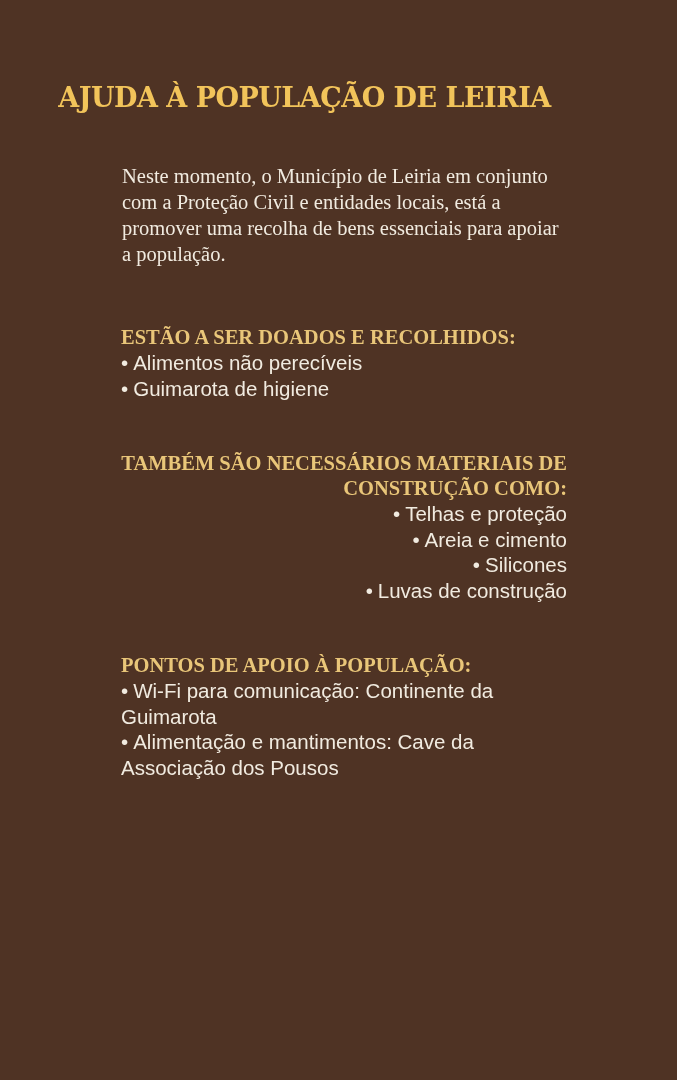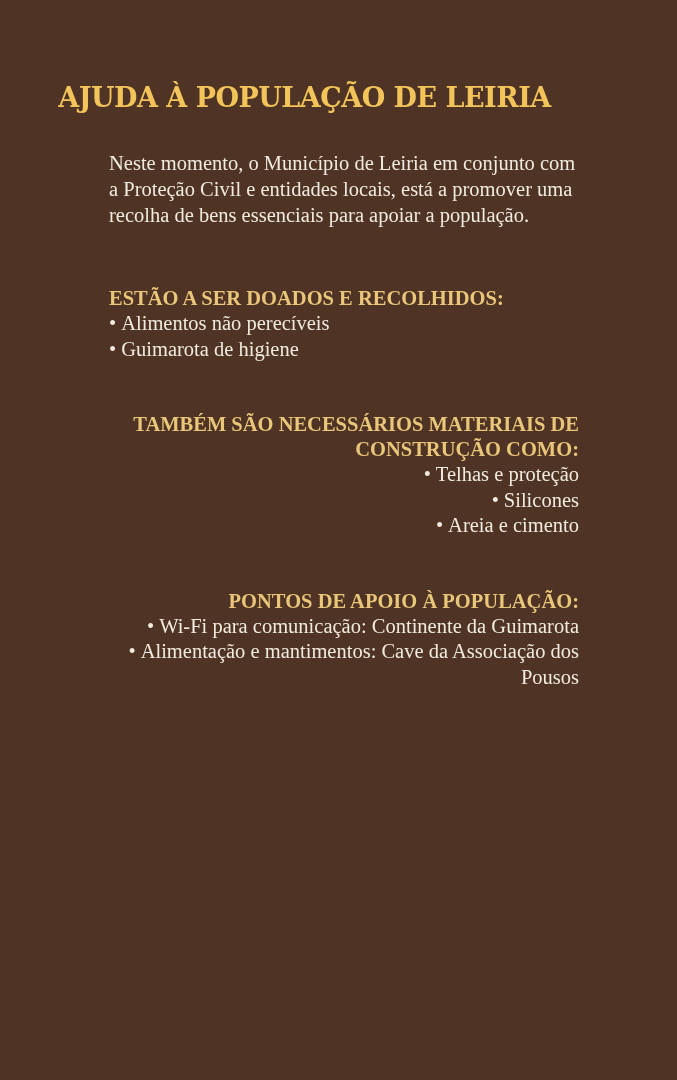--- a/index.html
+++ b/index.html
@@ -32,41 +32,41 @@
       position: absolute;
       left: 109px;
       top: 150px;
       width: 470px;
     }
     .intro {
       color: #f1ebe0;
       font-family: "Liberation Serif", "DejaVu Serif", serif;
       font-size: 20.5px;
       line-height: 26px;
-      margin: 0;
+      margin: 13px;
     }
     .section {
-      margin: 0;
+      margin: 12px;
     }
     .section-heading {
       color: #e9c679;
       font-family: "Liberation Serif", "DejaVu Serif", serif;
       font-size: 20.5px;
       line-height: 25px;
       margin: 0;
       text-transform: none;
     }
     .list {
       list-style: none;
       margin: 0;
       padding: 0;
     }
     .list li, .plain {
       color: #f1ebe0;
-      font-family: Liberation Serif, serif;
+      font-family: Liberation Sans, sans-serif;
       font-size: 20.5px;
       line-height: 25.5px;
     }
     .bullet {
       display: inline-block;
       margin-right: 5px;
     }
   </style>
 </head>
 <body>
@@ -81,26 +81,27 @@
     <ul class="list">
       <li><span class="bullet">•</span><span>Alimentos não perecíveis</span></li>
       <li><span class="bullet">•</span><span>Guimarota de higiene</span></li>
     </ul>
   </div>
 
   <div class="section" style="margin-top:50px;text-align:right;">
     <h2 class="section-heading">TAMBÉM SÃO NECESSÁRIOS MATERIAIS DE CONSTRUÇÃO COMO:</h2>
     <ul class="list">
       <li><span class="bullet">•</span><span>Telhas e proteção</span></li>
+      <li><span class="bullet">•</span><span>Areia e cimento</span></li>
       <li><span class="bullet">•</span><span>Silicones</span></li>
-      <li><span class="bullet">•</span><span>Areia e cimento</span></li>
+      <li><span class="bullet">•</span><span>Luvas de construção</span></li>
     </ul>
   </div>
 
 
-  <div class="section" style="margin-top:50px;text-align:right;">
+  <div class="section" style="margin-top:50px;">
     <h2 class="section-heading">PONTOS DE APOIO À POPULAÇÃO:</h2>
     <ul class="list">
       <li><span class="bullet">•</span><span>Wi-Fi para comunicação: Continente da Guimarota</span></li>
       <li><span class="bullet">•</span><span>Alimentação e mantimentos: Cave da Associação dos Pousos</span></li>
     </ul>
   </div>
 </div>
 
 </body></html>

